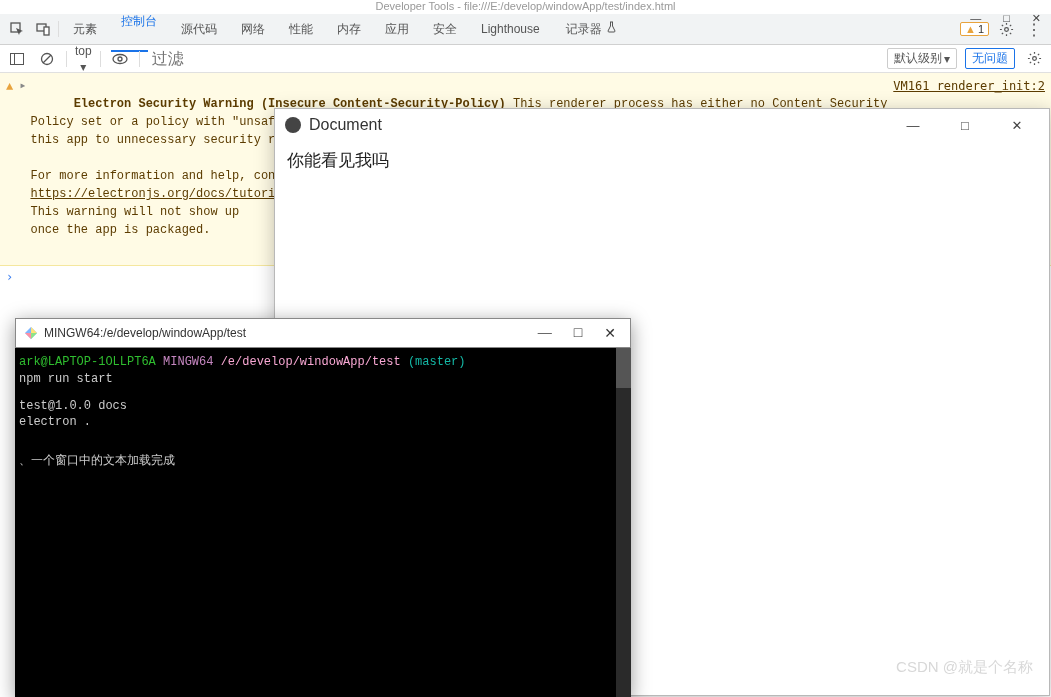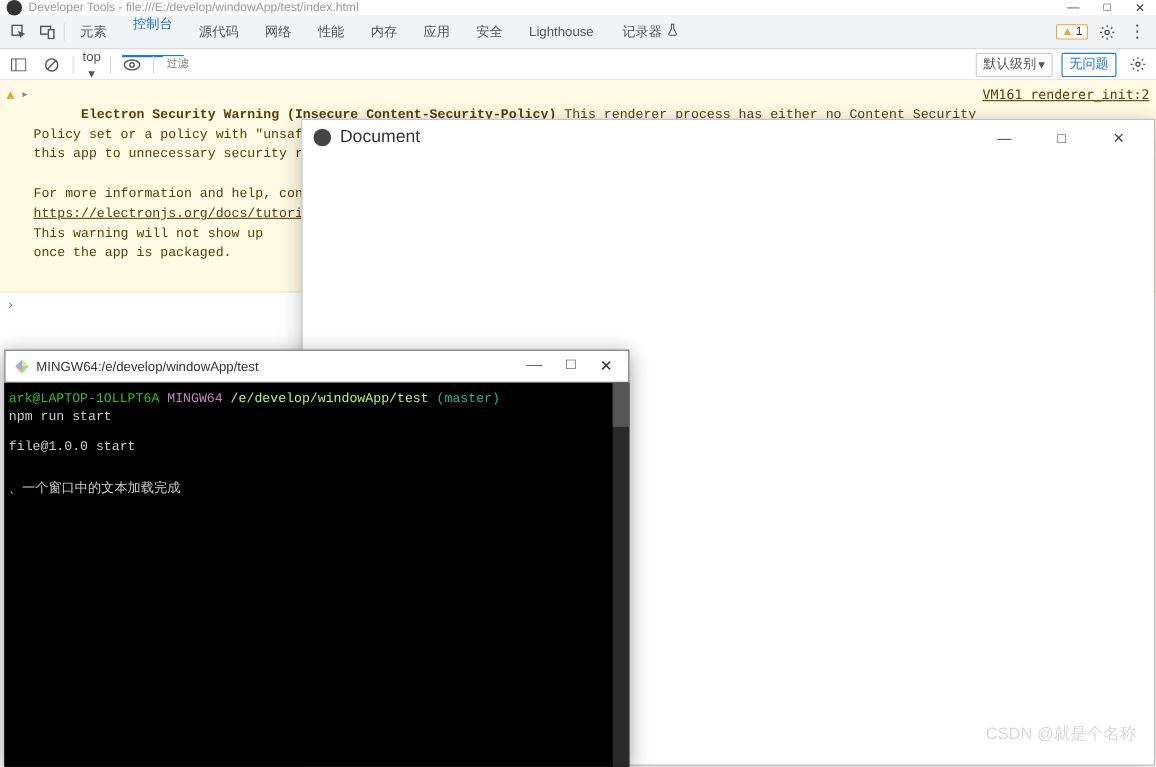--- a/index.html
+++ b/index.html
@@ -1,39 +1,39 @@
 <!DOCTYPE html>
 <html><head>
 <meta charset="utf-8">
 <style>
 * { margin: 0; padding: 0; box-sizing: border-box; }
 body { font-family: "Segoe UI", Arial, sans-serif; font-size: 12px; width: 1051px; height: 697px; position: relative; background: #f5f5f5; overflow: hidden; }
 
 
 .devtools { position: absolute; top: 0; left: 0; width: 1051px; height: 697px; background: #fff; }
-.title-bar { height: 14px; background: #fff; display: flex; align-items: center; padding: 0 6px; color: #999; font-size: 11px; }
+.title-bar { height: 14px; background: #fff; display: flex; align-items: center; padding: 0 6px; color: #999; font-size: 11px; flex-direction: column; }
 .title-bar .icon-app { width: 14px; height: 14px; background: #333; border-radius: 50%; margin-right: 6px; }
 .title-bar-right { margin-left: auto; display: flex; gap: 14px; color: #444; }
 .title-bar-right span { cursor: pointer; padding: 0 4px; }
 
 .tabs-bar { height: 31px; background: #f1f3f4; border-bottom: 1px solid #d0d0d0; display: flex; align-items: center; padding: 0 6px; gap: 4px; }
 .tabs-bar .icon-btn { width: 22px; height: 22px; display: flex; align-items: center; justify-content: center; color: #555; cursor: pointer; }
 .tabs-bar .tab { padding: 6px 10px; color: #555; cursor: pointer; font-size: 12px; }
 .tabs-bar .tab.active { color: #1a73e8; border-bottom: 2px solid #1a73e8; padding-bottom: 20px; }
 .tabs-bar .tab-icon { margin-left: 2px; display: flex; align-items: flex-start; gap: 4px; color: #555; }
 .tabs-right { margin-left: auto; display: flex; align-items: center; gap: 6px; }
 .badge-warn { border: 1px solid #e8a33d; color: #333; background: #fff; padding: 0 4px; border-radius: 2px; font-size: 11px; display: inline-flex; align-items: center; gap: 2px; }
 .badge-warn .tri { color: #e8a33d; }
 
 .sub-bar { height: 28px; background: #fff; border-bottom: 1px solid #e0e0e0; display: flex; align-items: center; padding: 0 6px; gap: 8px; }
 .sub-bar .icon-btn { width: 22px; height: 22px; display: flex; align-items: center; justify-content: center; color: #555; cursor: pointer; }
 .sub-bar .divider { width: 1px; height: 16px; background: #ddd; }
 .sub-bar .dropdown { color: #555; display: flex; align-items: center; gap: 2px; cursor: pointer; flex-direction: column; }
-.sub-bar input.filter { border: none; outline: none; width: 180px; padding: 2px 4px; font-size: 10px; color: #777; }
-.sub-right { margin-left: auto; display: flex; gap: 8px; color: #555; font-size: 12px; }
+.sub-bar input.filter { border: none; outline: none; width: 180px; padding: 2px 4px; font-size: 16px; color: #777; }
+.sub-right { margin-left: auto; display: flex; align-items: center; gap: 8px; color: #555; font-size: 12px; }
 .sub-right .chip { border: 1px solid #ccc; padding: 1px 6px; border-radius: 2px; display: flex; align-items: center; gap: 2px; cursor: pointer; }
 .sub-right .chip.blue { color: #1a73e8; border-color: #1a73e8; }
 
 .console-body { background: #fffbe5; border-bottom: 1px solid #f5e79e; padding: 4px 6px 8px 6px; font-family: Consolas, "Courier New", monospace; font-size: 12px; line-height: 1.5; display: flex; }
 .console-body .warn-icon { color: #e8a33d; margin-right: 6px; margin-top: 1px; }
 .console-body .caret { color: #888; margin-right: 4px; cursor: pointer; }
 .console-msg { flex: 1; color: #5c3c00; white-space: pre-wrap; }
 .console-msg .bold { font-weight: bold; }
 .console-msg .link { text-decoration: underline; color: #5c3c00; }
 .console-src { margin-left: auto; color: #5c3c00; text-decoration: underline; white-space: nowrap; font-family: Consolas, monospace; }
@@ -45,31 +45,31 @@
 
 .doc-win { position: absolute; top: 108px; left: 274px; width: 776px; height: 588px; background: #fff; border: 1px solid #b8b8b8; box-shadow: 0 4px 18px rgba(0,0,0,0.25); }
 .doc-title { height: 32px; display: flex; align-items: center; padding: 0 10px; background: #fff; }
 .doc-title .icon-doc { width: 16px; height: 16px; background: #444; border-radius: 50%; margin-right: 8px; }
 .doc-title .text { color: #333; font-size: 16px; }
 .doc-ctrls { margin-left: auto; display: flex; gap: 8px; }
 .doc-ctrls span { width: 44px; text-align: center; color: #444; cursor: pointer; font-size: 13px; }
 .doc-body { padding: 8px 12px; font-size: 17px; color: #222; font-family: "Microsoft YaHei", sans-serif; }
 
 
-.term-win { position: absolute; top: 318px; left: 4px; width: 568px; height: 380px; background: #000; color: #ccc; box-shadow: 0 4px 18px rgba(0,0,0,0.4); }
+.term-win { position: absolute; top: 318px; left: 15px; width: 616px; height: 380px; background: #000; color: #ccc; box-shadow: 0 4px 18px rgba(0,0,0,0.4); }
 .term-title { height: 30px; background: #fff; border: 1px solid #888; display: flex; align-items: center; padding: 0 8px; color: #333; font-size: 12px; }
 .term-title .diamond { display: inline-flex; margin-right: 6px; }
 .term-ctrls { margin-left: auto; display: flex; gap: 10px; font-size: 14px; font-family: "Segoe UI Symbol"; }
 .term-ctrls span { cursor: pointer; padding: 0 6px; }
 .term-body { padding: 6px 4px; font-family: Consolas, "Courier New", monospace; font-size: 12px; line-height: 1.4; background: #000; color: #ccc; height: calc(100% - 30px); position: relative; }
 .term-body .scrollbar { position: absolute; right: 0; top: 0; width: 15px; height: 100%; background: #2a2a2a; }
 .term-body .scrollbar-thumb { position: absolute; right: 0; top: 0; width: 15px; height: 40px; background: #555; }
 .t-green { color: #2fbe2f; }
 .t-purple { color: #c586c0; margin-top: 25px; }
-.t-gold { color: #bef264; }
+.t-gold { color: #f9a8d4; }
 .t-cyan { color: #14b8a6; }
 
 .watermark { position: absolute; right: 18px; bottom: 20px; color: #d8d8d8; font-size: 15px; font-family: Arial; pointer-events: none; margin-top: 23px; }
 </style>
 </head>
 <body>
 
 <div class="devtools">
   <div class="title-bar">
     <div class="icon-app"></div>
@@ -185,20 +185,21 @@
 <div class="doc-win">
   <div class="doc-title">
     <div class="icon-doc"></div>
     <span class="text">Document</span>
     <div class="doc-ctrls">
       <span>—</span>
       <span>□</span>
       <span>✕</span>
     </div>
   </div>
+  <div class="doc-body">你能看见我吗</div>
 </div>
 
 <div class="term-win">
   <div class="term-title">
     <span class="diamond">
       <svg width="14" height="14" viewBox="0 0 14 14">
           <polygon points="7,1 13,7 7,13 1,7" fill="#7eb6ff"></polygon>
           <polygon points="7,1 13,7 7,7" fill="#ffe27a"></polygon>
           <polygon points="1,7 7,7 7,13" fill="#ff8fa3"></polygon>
           <polygon points="7,7 13,7 7,13" fill="#8fe388"></polygon>
@@ -208,21 +209,22 @@
     <div class="term-ctrls">
       <span>—</span>
       <span>□</span>
       <span>✕</span>
     </div>
   </div>
   <div class="term-body">
     <div><span class="t-green">ark@LAPTOP-1OLLPT6A</span> <span class="t-purple">MINGW64</span> <span class="t-gold">/e/develop/windowApp/test</span> <span class="t-cyan">(master)</span></div>
     <div> npm run start</div>
     <div style="height:10px"></div>
-    <div> file@1.0.0 start</div>
+    <div> test@1.0.0 docs</div>
+    <div> electron .</div>
     <div style="height:22px"></div>
     <div>、一个窗口中的文本加载完成</div>
     <div class="scrollbar">
         <div class="scrollbar-thumb"></div>
       </div>
   </div>
 </div>
 
 <div class="watermark">CSDN @就是个名称</div>
 

